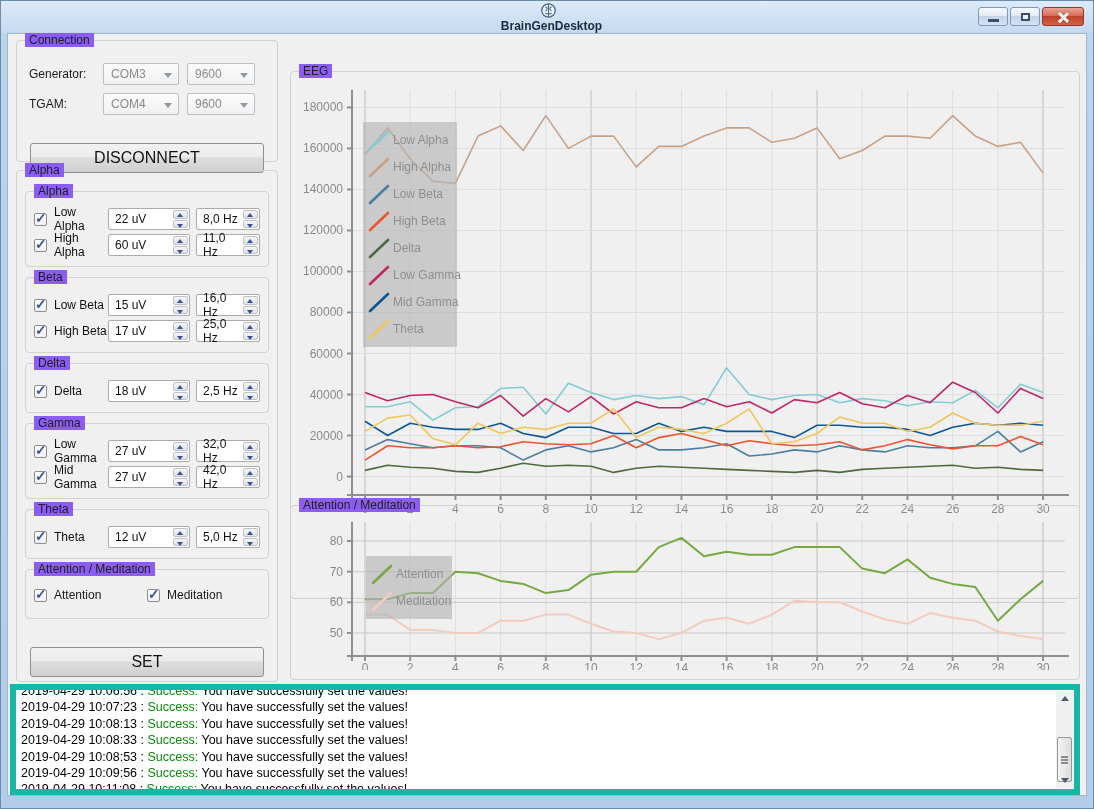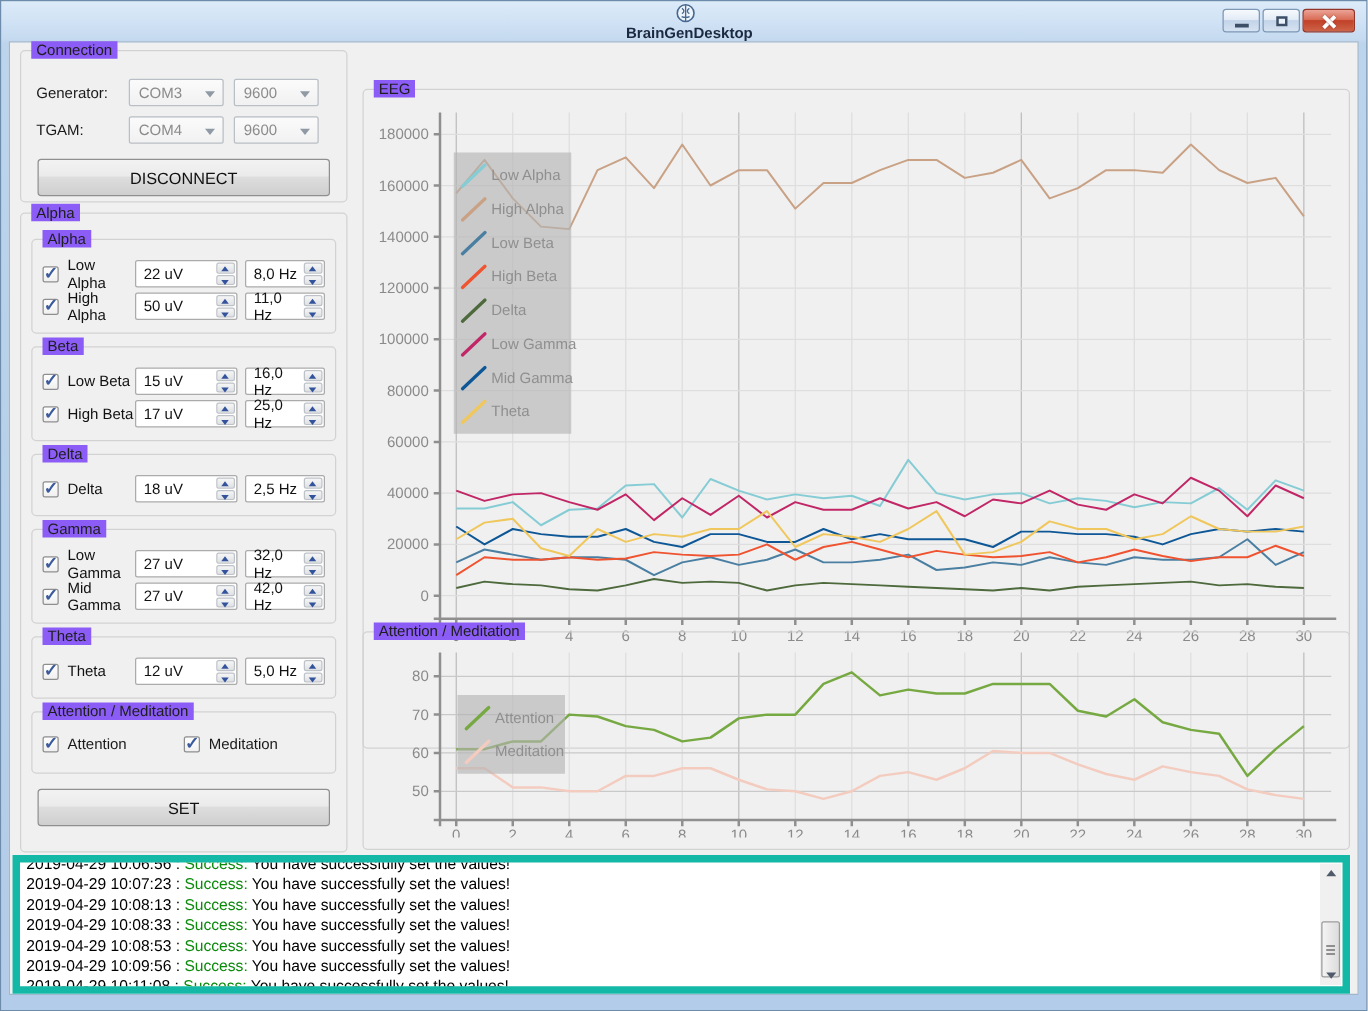--- a/index.html
+++ b/index.html
@@ -37,22 +37,22 @@
   .conn-row { display:flex; align-items:center; margin:8px 12px 0; gap:8px; }
   .conn-row:first-of-type { margin-top:22px; }
   .conn-label { width:66px; }
   .combo { height:22px; border:1px solid #b9bfc4; border-radius:2px; position:relative;
     background:linear-gradient(#fbfbfb,#f1f1f1); color:#8b8b8b; display:flex;
     align-items:center; padding:0 18px 0 7px; }
   .combo.port { width:76px; } .combo.baud { width:68px; }
   .combo .arr { position:absolute; right:6px; top:9px; width:0; height:0;
     border-left:4px solid transparent; border-right:4px solid transparent;
     border-top:5px solid #8f9aa5; }
-  .push-btn { display:block; margin:12px 13px 0; height:30px; width:calc(100% - 26px);
-    border:1px solid #8e8f8f; border-radius:3px; font-size:13px; color:#111;
+  .push-btn { display:block; margin:28px 13px 0; height:30px; width:calc(100% - 26px);
+    border:1px solid #8e8f8f; border-radius:3px; font-size:16px; color:#111;
     font-family:"Liberation Sans",sans-serif;
     background:linear-gradient(#f2f2f2,#ebebeb 45%,#dddddd 50%,#cfcfcf); }
   
   #signal-group { left:8px; top:136px; width:262px; height:512px; }
   .sub { position:relative; border:1px solid #d2d2d2; border-radius:4px;
     margin:0 8px 10px; padding-top:12px; }
   .sub:first-of-type { margin-top:20px; }
   .sub.two { height:76px; } .sub.one { height:50px; }
   .sig-row { display:flex; align-items:center; height:22px; margin:4px 8px 0; }
   .cb { width:13px; height:13px; border:1px solid #8e8e8e; border-radius:2px; flex:0 0 13px;
@@ -174,21 +174,21 @@
             <span class="spin-btns">
                 <span class="up"></span>
                 <span class="dn"></span>
               </span>
           </span>
         </div>
         <div class="sig-row">
           <span class="cb checked"></span>
           <span class="cb-label">High Alpha</span>
           <span class="spin uv">
-            <span>50 uV</span>
+            <span>60 uV</span>
             <span class="spin-btns">
                 <span class="up"></span>
                 <span class="dn"></span>
               </span>
           </span>
           <span class="spin hz">
             <span>11,0 Hz</span>
             <span class="spin-btns">
                 <span class="up"></span>
                 <span class="dn"></span>

